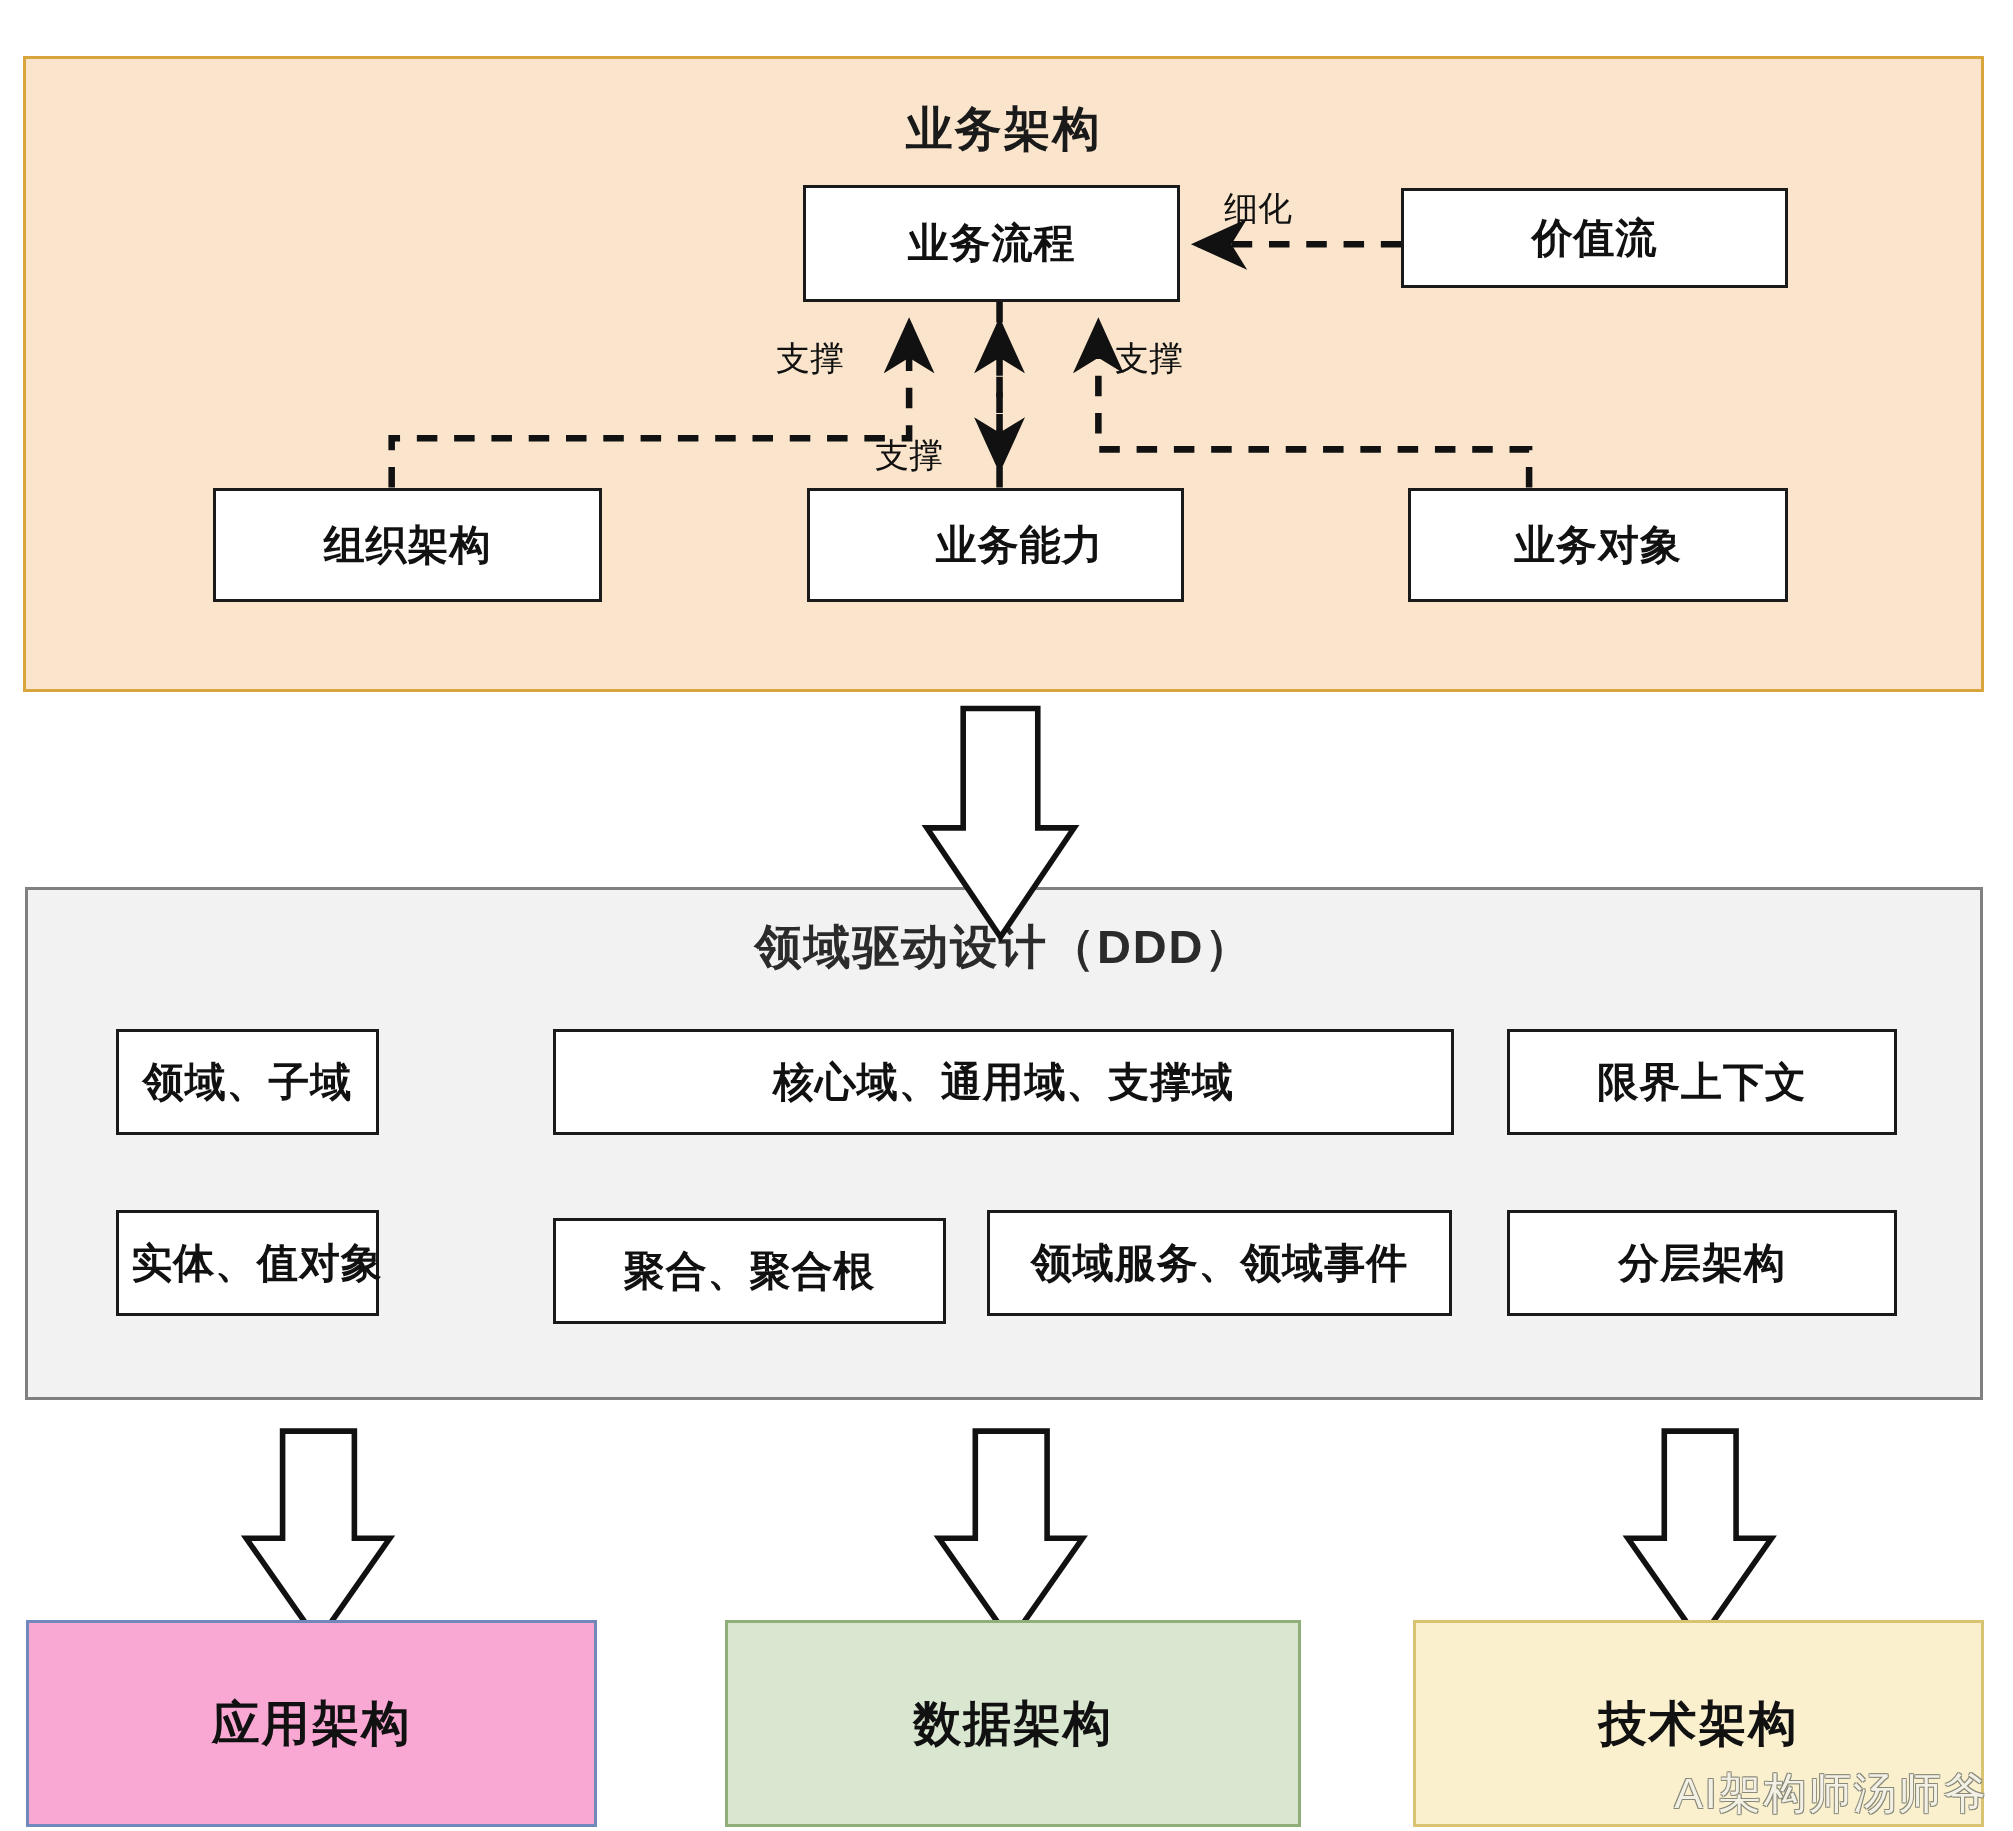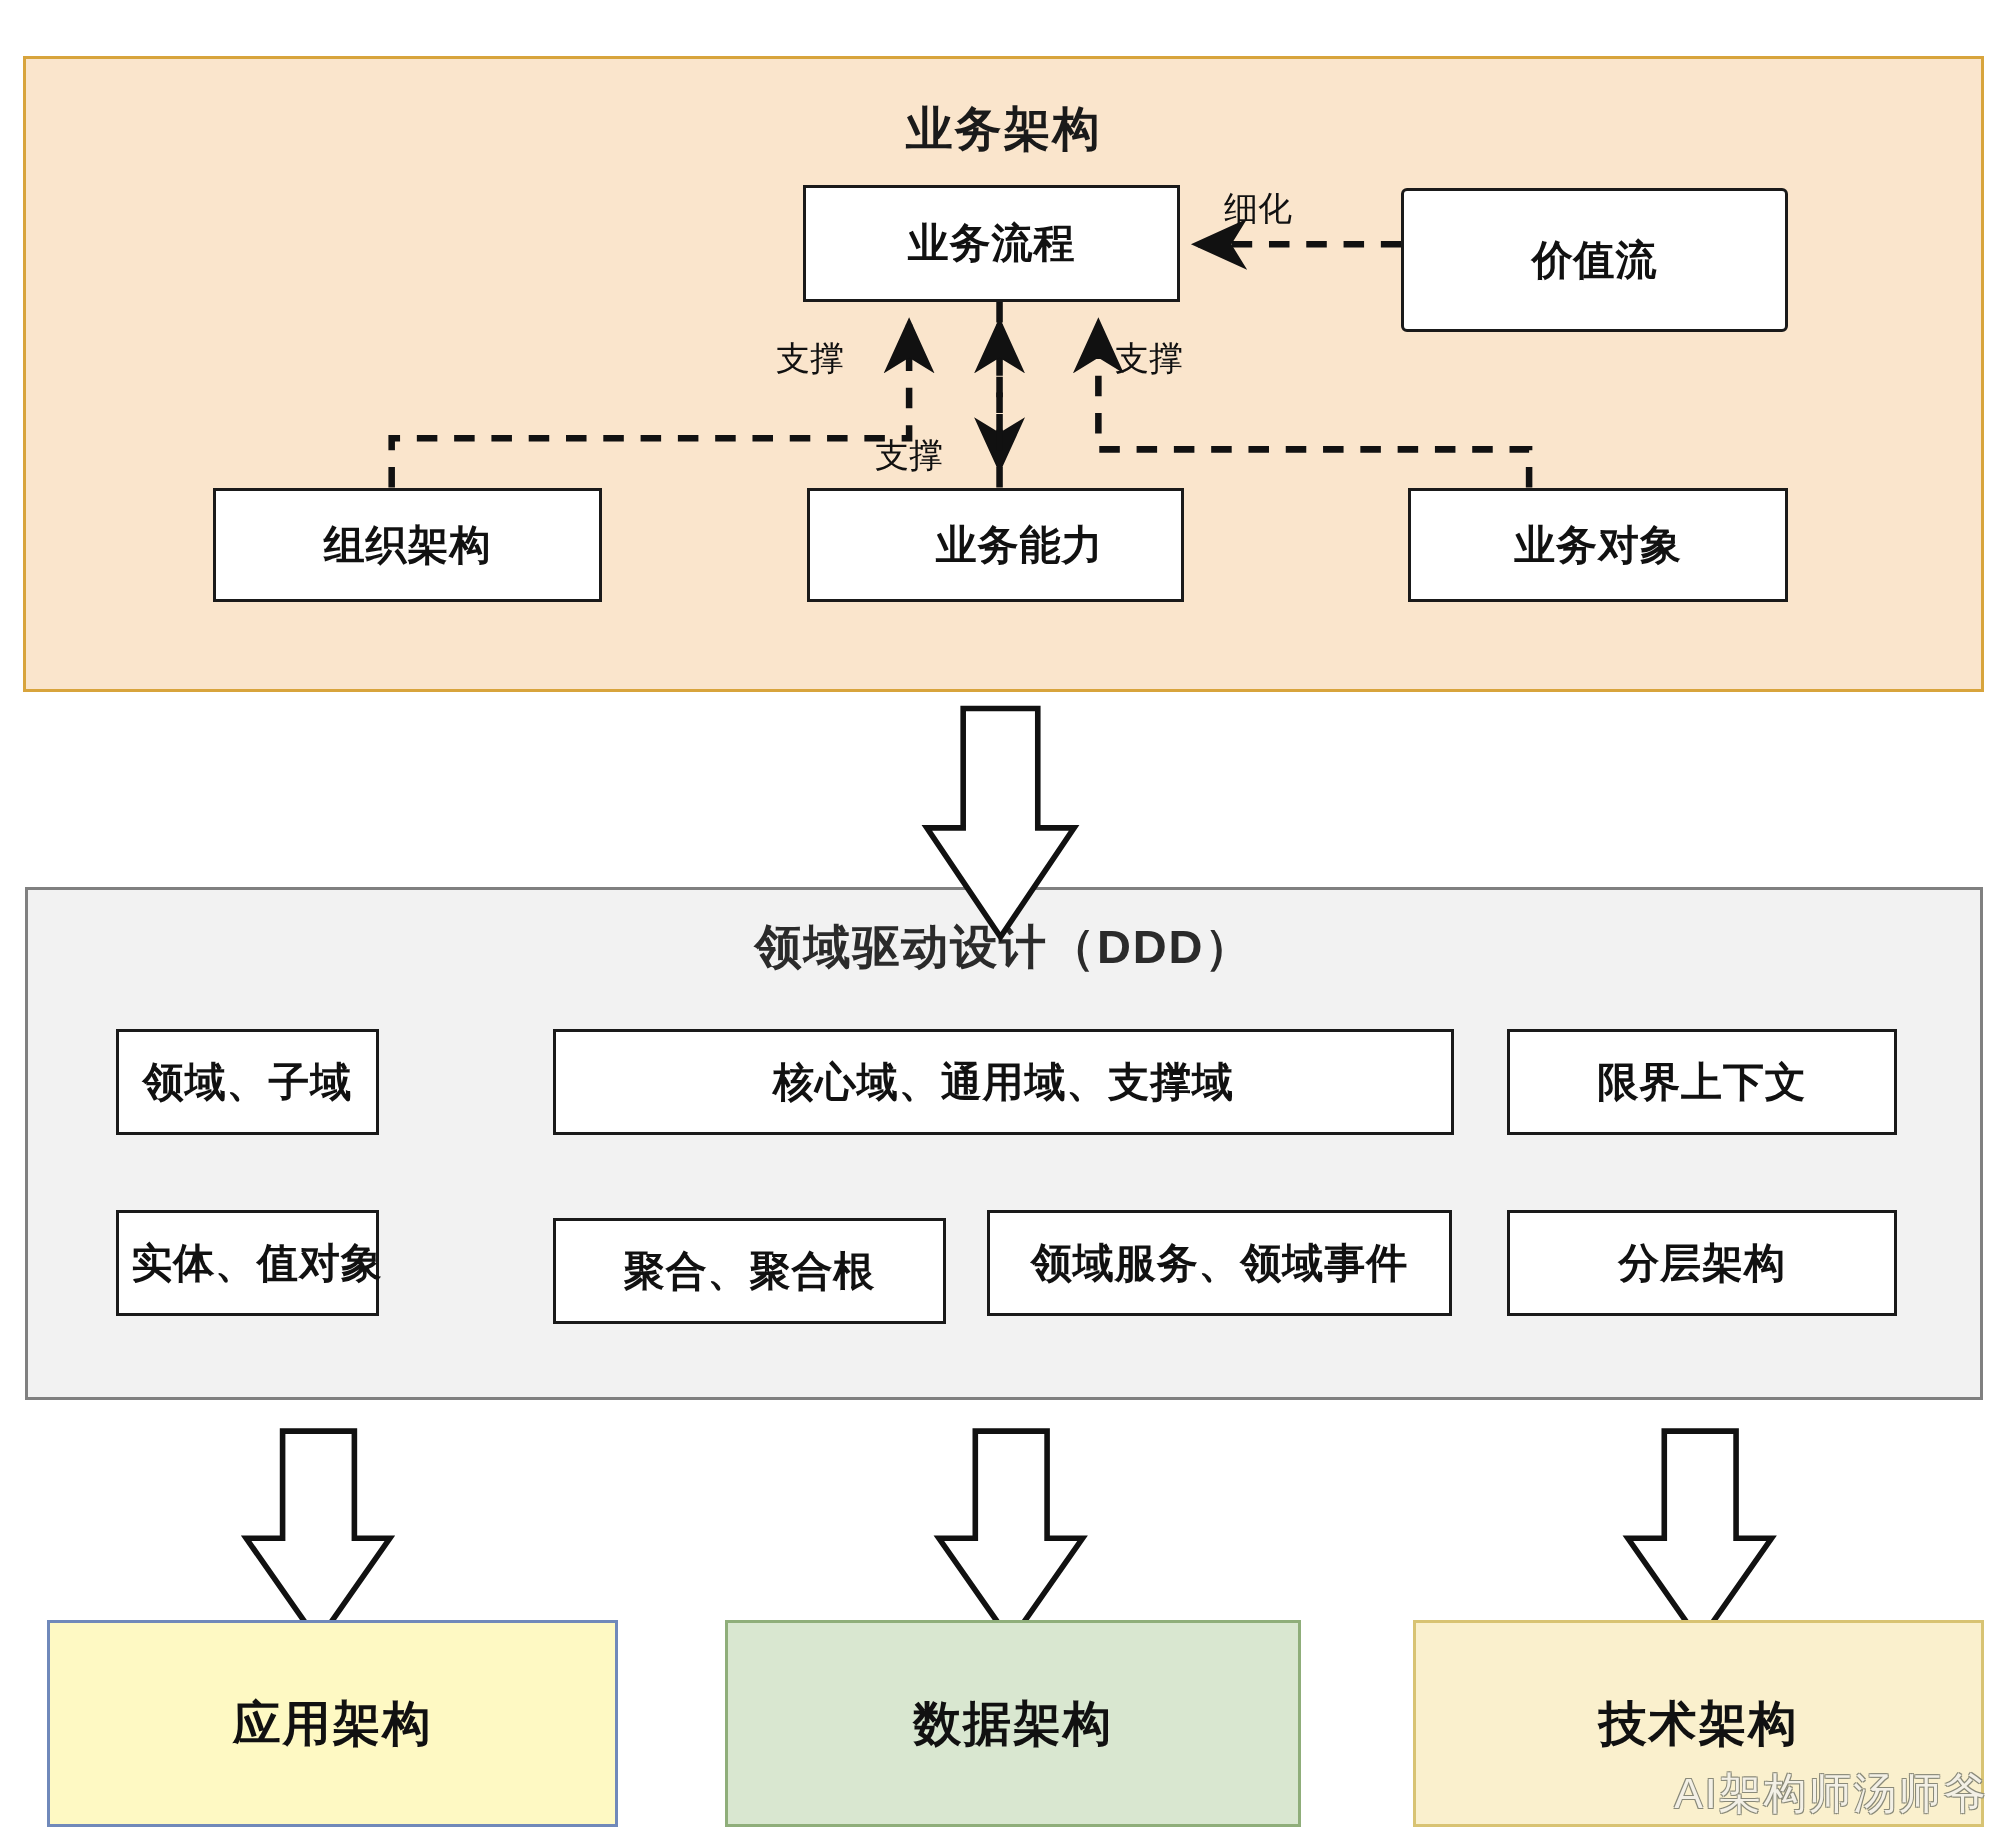--- a/index.html
+++ b/index.html
@@ -64,21 +64,21 @@
     justify-content: center;
     font-size: 41px;
     font-weight: bold;
     color: #111111;
     letter-spacing: 0.9px;
     white-space: nowrap;
   }
 
   
   #node-business-process { left: 803px;  top: 185px; width: 377px; height: 117px; }
-  #node-value-stream     { left: 1401px; top: 188px; width: 387px; height: 144px; border-radius: 6px; }
+  #node-value-stream     { left: 1401px; top: 188px; width: 387px; height: 100px; }
   #node-org-structure    { left: 213px;  top: 488px; width: 389px; height: 114px; }
   #node-business-ability { left: 807px;  top: 488px; width: 377px; height: 114px; padding-left: 48px; }
   #node-business-object  { left: 1408px; top: 488px; width: 380px; height: 114px; }
 
   
   #ddd-r1c1 { left: 116px;  top: 1029px; width: 263px; height: 106px; }
   #ddd-r1c2 { left: 553px;  top: 1029px; width: 901px; height: 106px; }
   #ddd-r1c3 { left: 1507px; top: 1029px; width: 390px; height: 106px; }
   #ddd-r2c1 { left: 116px;  top: 1210px; width: 263px; height: 106px; padding-left: 19px; }
   #ddd-r2c2 { left: 553px;  top: 1210px; width: 393px; height: 106px; margin-top: 8px; }
@@ -92,21 +92,21 @@
     display: flex;
     align-items: center;
     justify-content: center;
     font-size: 48px;
     font-weight: bold;
     color: #111111;
     letter-spacing: 1.9px;
     top: 1620px;
     height: 207px;
   }
-  #result-app  { left: 47px;   width: 571px; background: #fef9c3; border: 3.7px solid #7089BA; }
+  #result-app  { left: 26px;   width: 571px; background: #f9a8d4; border: 3.7px solid #7089BA; }
   #result-data { left: 725px;  width: 576px; background: #D9E7D0; border: 3.7px solid #8FAE7A; }
   #result-tech { left: 1413px; width: 571px; background: #FAF0CD; border: 3.7px solid #D8C373; }
 
   
   #connector-layer {
     position: absolute;
     left: 0; top: 0;
     width: 2014px;
     height: 1832px;
     pointer-events: none;

